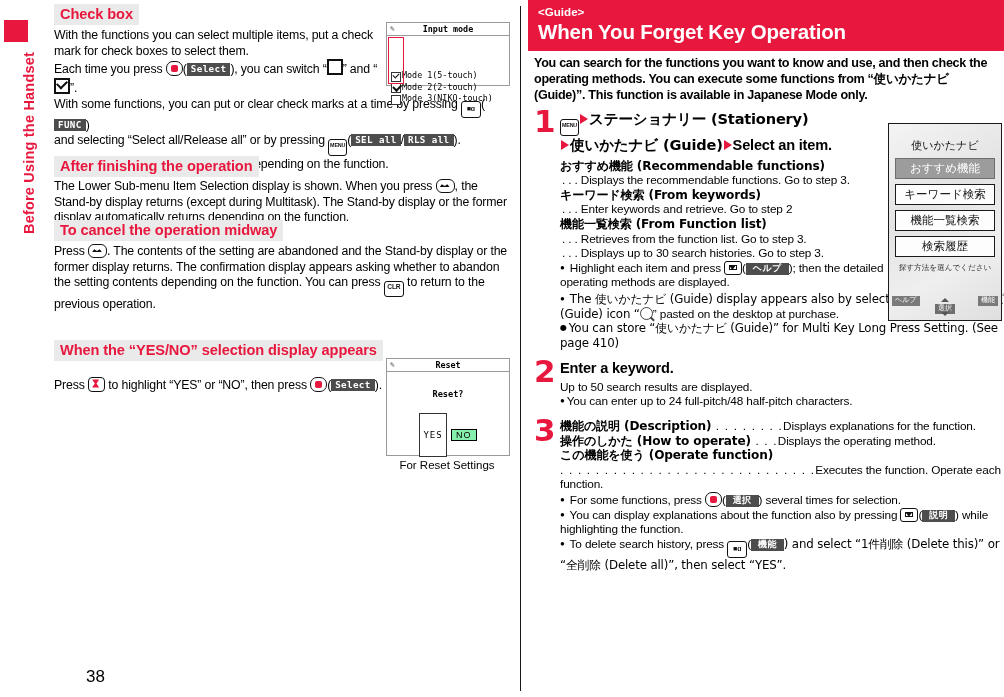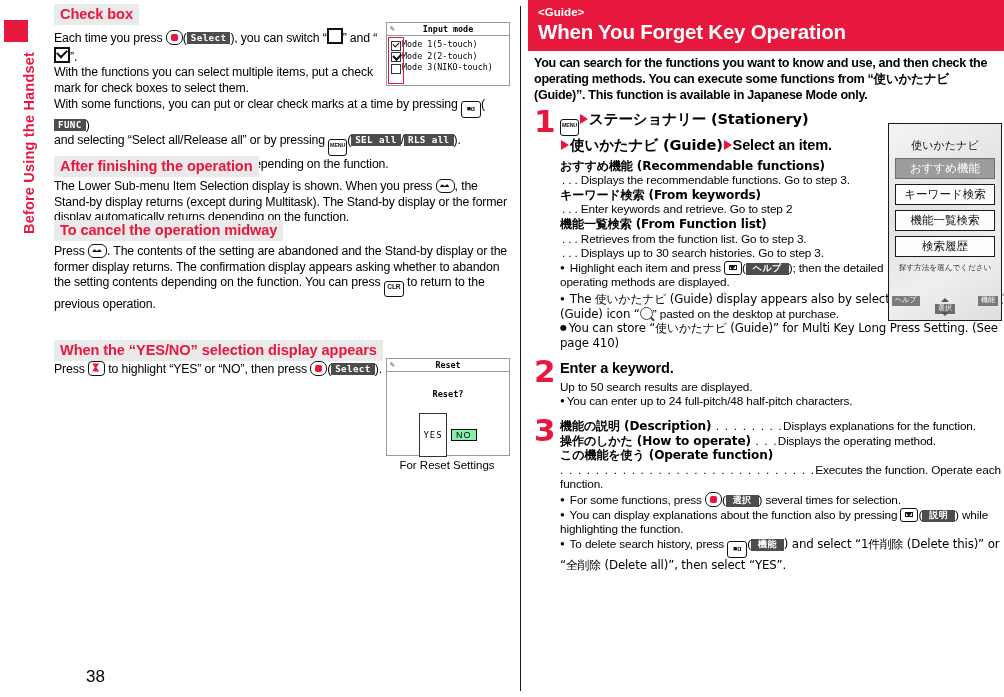--- a/index.html
+++ b/index.html
@@ -203,25 +203,25 @@
   <div id="side-label">Before Using the Handset</div>
 </div>
 
 <div id="divider"></div>
 
 <div id="left-col">
 
   <div style="position:absolute;left:16px;top:4px;width:455px;">
     <div class="sec-head">Check box</div>
     <div class="body-txt" style="margin-top:3px;width:335px;">
+      <p>With the functions you can select multiple items, put a check mark for check boxes to select them.</p>
       <p>
         <span>Each time you press</span>
         <span class="key key-sel"></span>(<span class="softkey">Select</span><span>), you can switch “</span><span class="chk-empty"></span><span>” and “</span><span class="chk-full"></span><span>”.</span>
       </p>
-      <p>With the functions you can select multiple items, put a check mark for check boxes to select them.</p>
     </div>
     <div class="body-txt" style="margin-top:0;width:455px;">
       <p>
         <span>With some functions, you can put or clear check marks at a time by pressing</span>
         <span class="key key-ia">■ɑ</span>(<span class="softkey">FUNC</span>)
       </p>
       <p>
         <span>and selecting “Select all/Release all” or by pressing</span>
         <span class="key key-menu">MENU</span>(<span class="softkey">SEL all</span><span>/</span><span class="softkey">RLS all</span><span>).</span>
       </p>
@@ -229,21 +229,21 @@
         <span>“</span><span class="chk-gray"></span><span>” is placed to the selected item depending on the function.</span>
       </p>
     </div>
   </div>
 
   <div class="shot" style="position:absolute;left:348px;top:22px;width:122px;height:62px;">
     <div class="shot-title">
       <span class="pen">✎</span>
       <span>Input mode</span>
     </div>
-    <div style="padding:3px 0 0 3px;">
+    <div style="padding:3px 0 0 3px;margin-top:31px;">
       <div class="shot-row">
         <span class="mini-chk on"></span>
         <span>Mode 1(5-touch)</span>
       </div>
       <div class="shot-row">
         <span class="mini-chk solid"></span>
         <span>Mode 2(2-touch)</span>
       </div>
       <div class="shot-row">
         <span class="mini-chk"></span>
@@ -270,21 +270,21 @@
         <span>Press</span>
         <span class="key key-end"></span><span>. The contents of the setting are abandoned and the Stand-by display or the former display returns. The confirmation display appears asking whether to abandon the setting contents depending on the function. You can press</span>
         <span class="key key-clr">CLR</span>
         <span>to return to the previous operation.</span>
       </p>
     </div>
   </div>
 
   <div style="position:absolute;left:16px;top:340px;width:455px;">
     <div class="sec-head">When the “YES/NO” selection display appears</div>
-    <div class="body-txt" style="margin-top:0;">
+    <div class="body-txt" style="margin-top:16px;">
       <p>
         <span>Press</span>
         <span class="key key-nav"></span>
         <span>to highlight “YES” or “NO”, then press</span>
         <span class="key key-sel"></span>(<span class="softkey">Select</span><span>).</span>
       </p>
     </div>
   </div>
 
   <div style="position:absolute;left:348px;top:358px;width:122px;">

